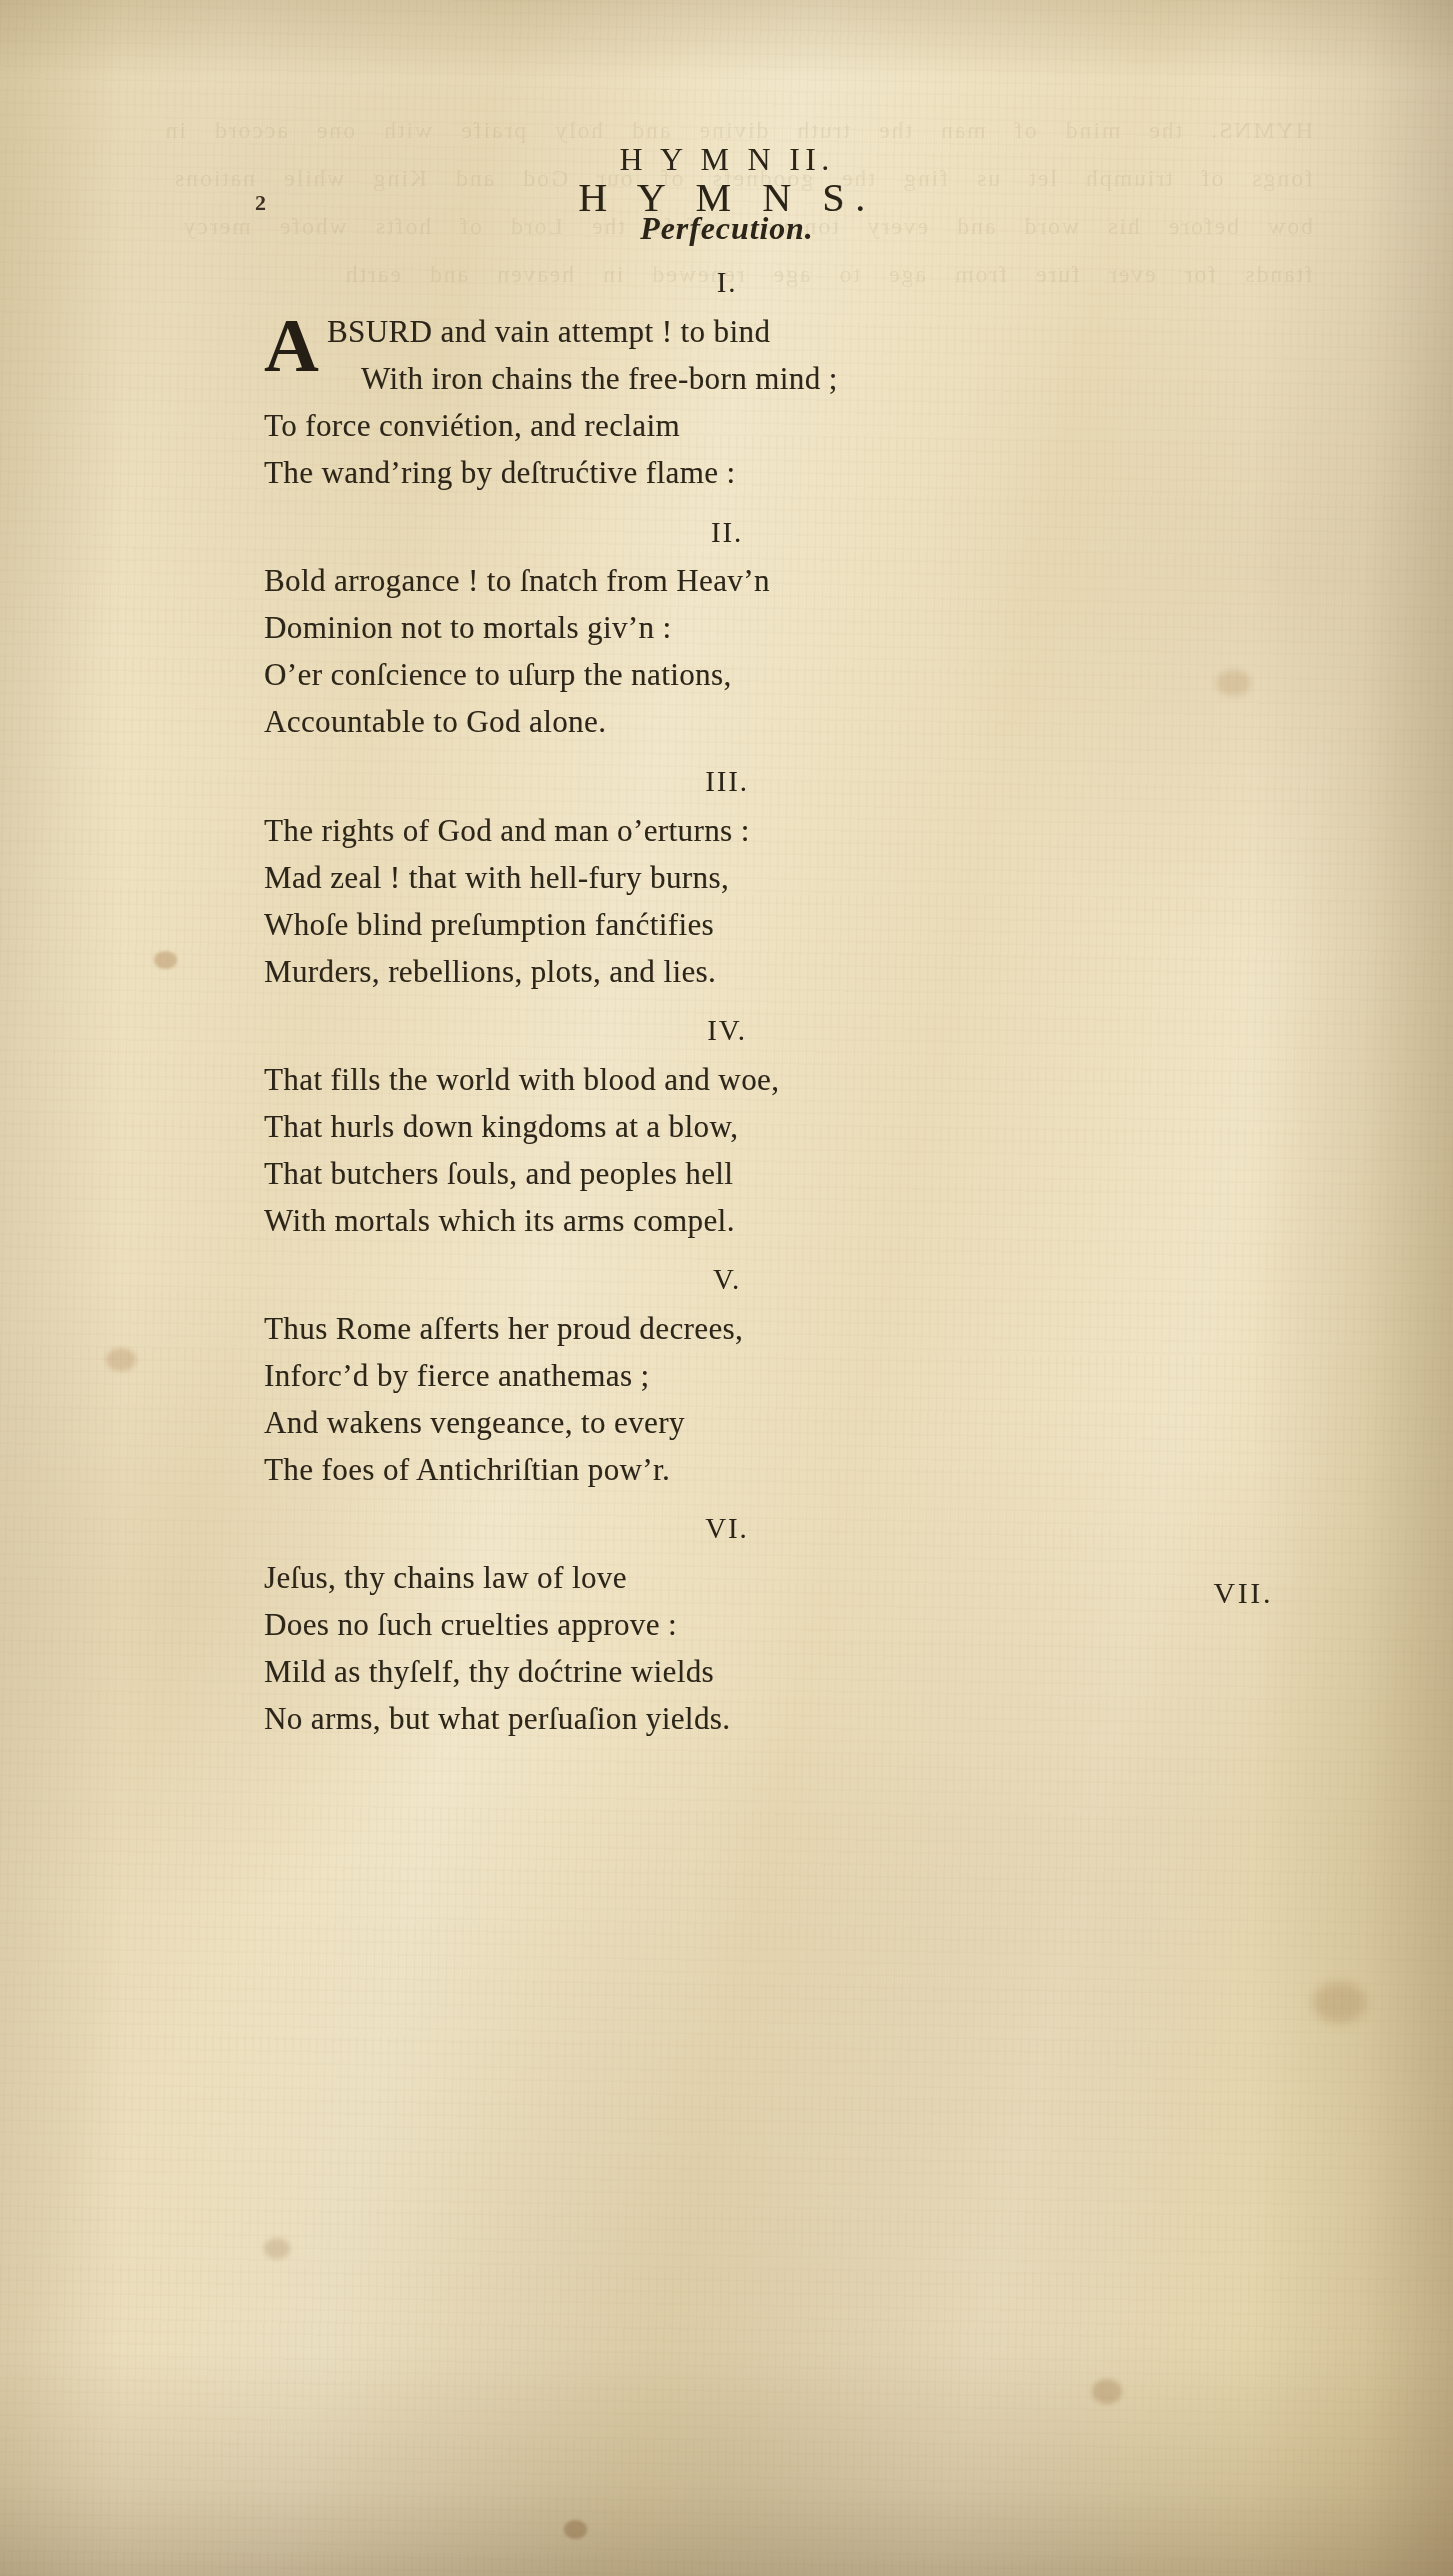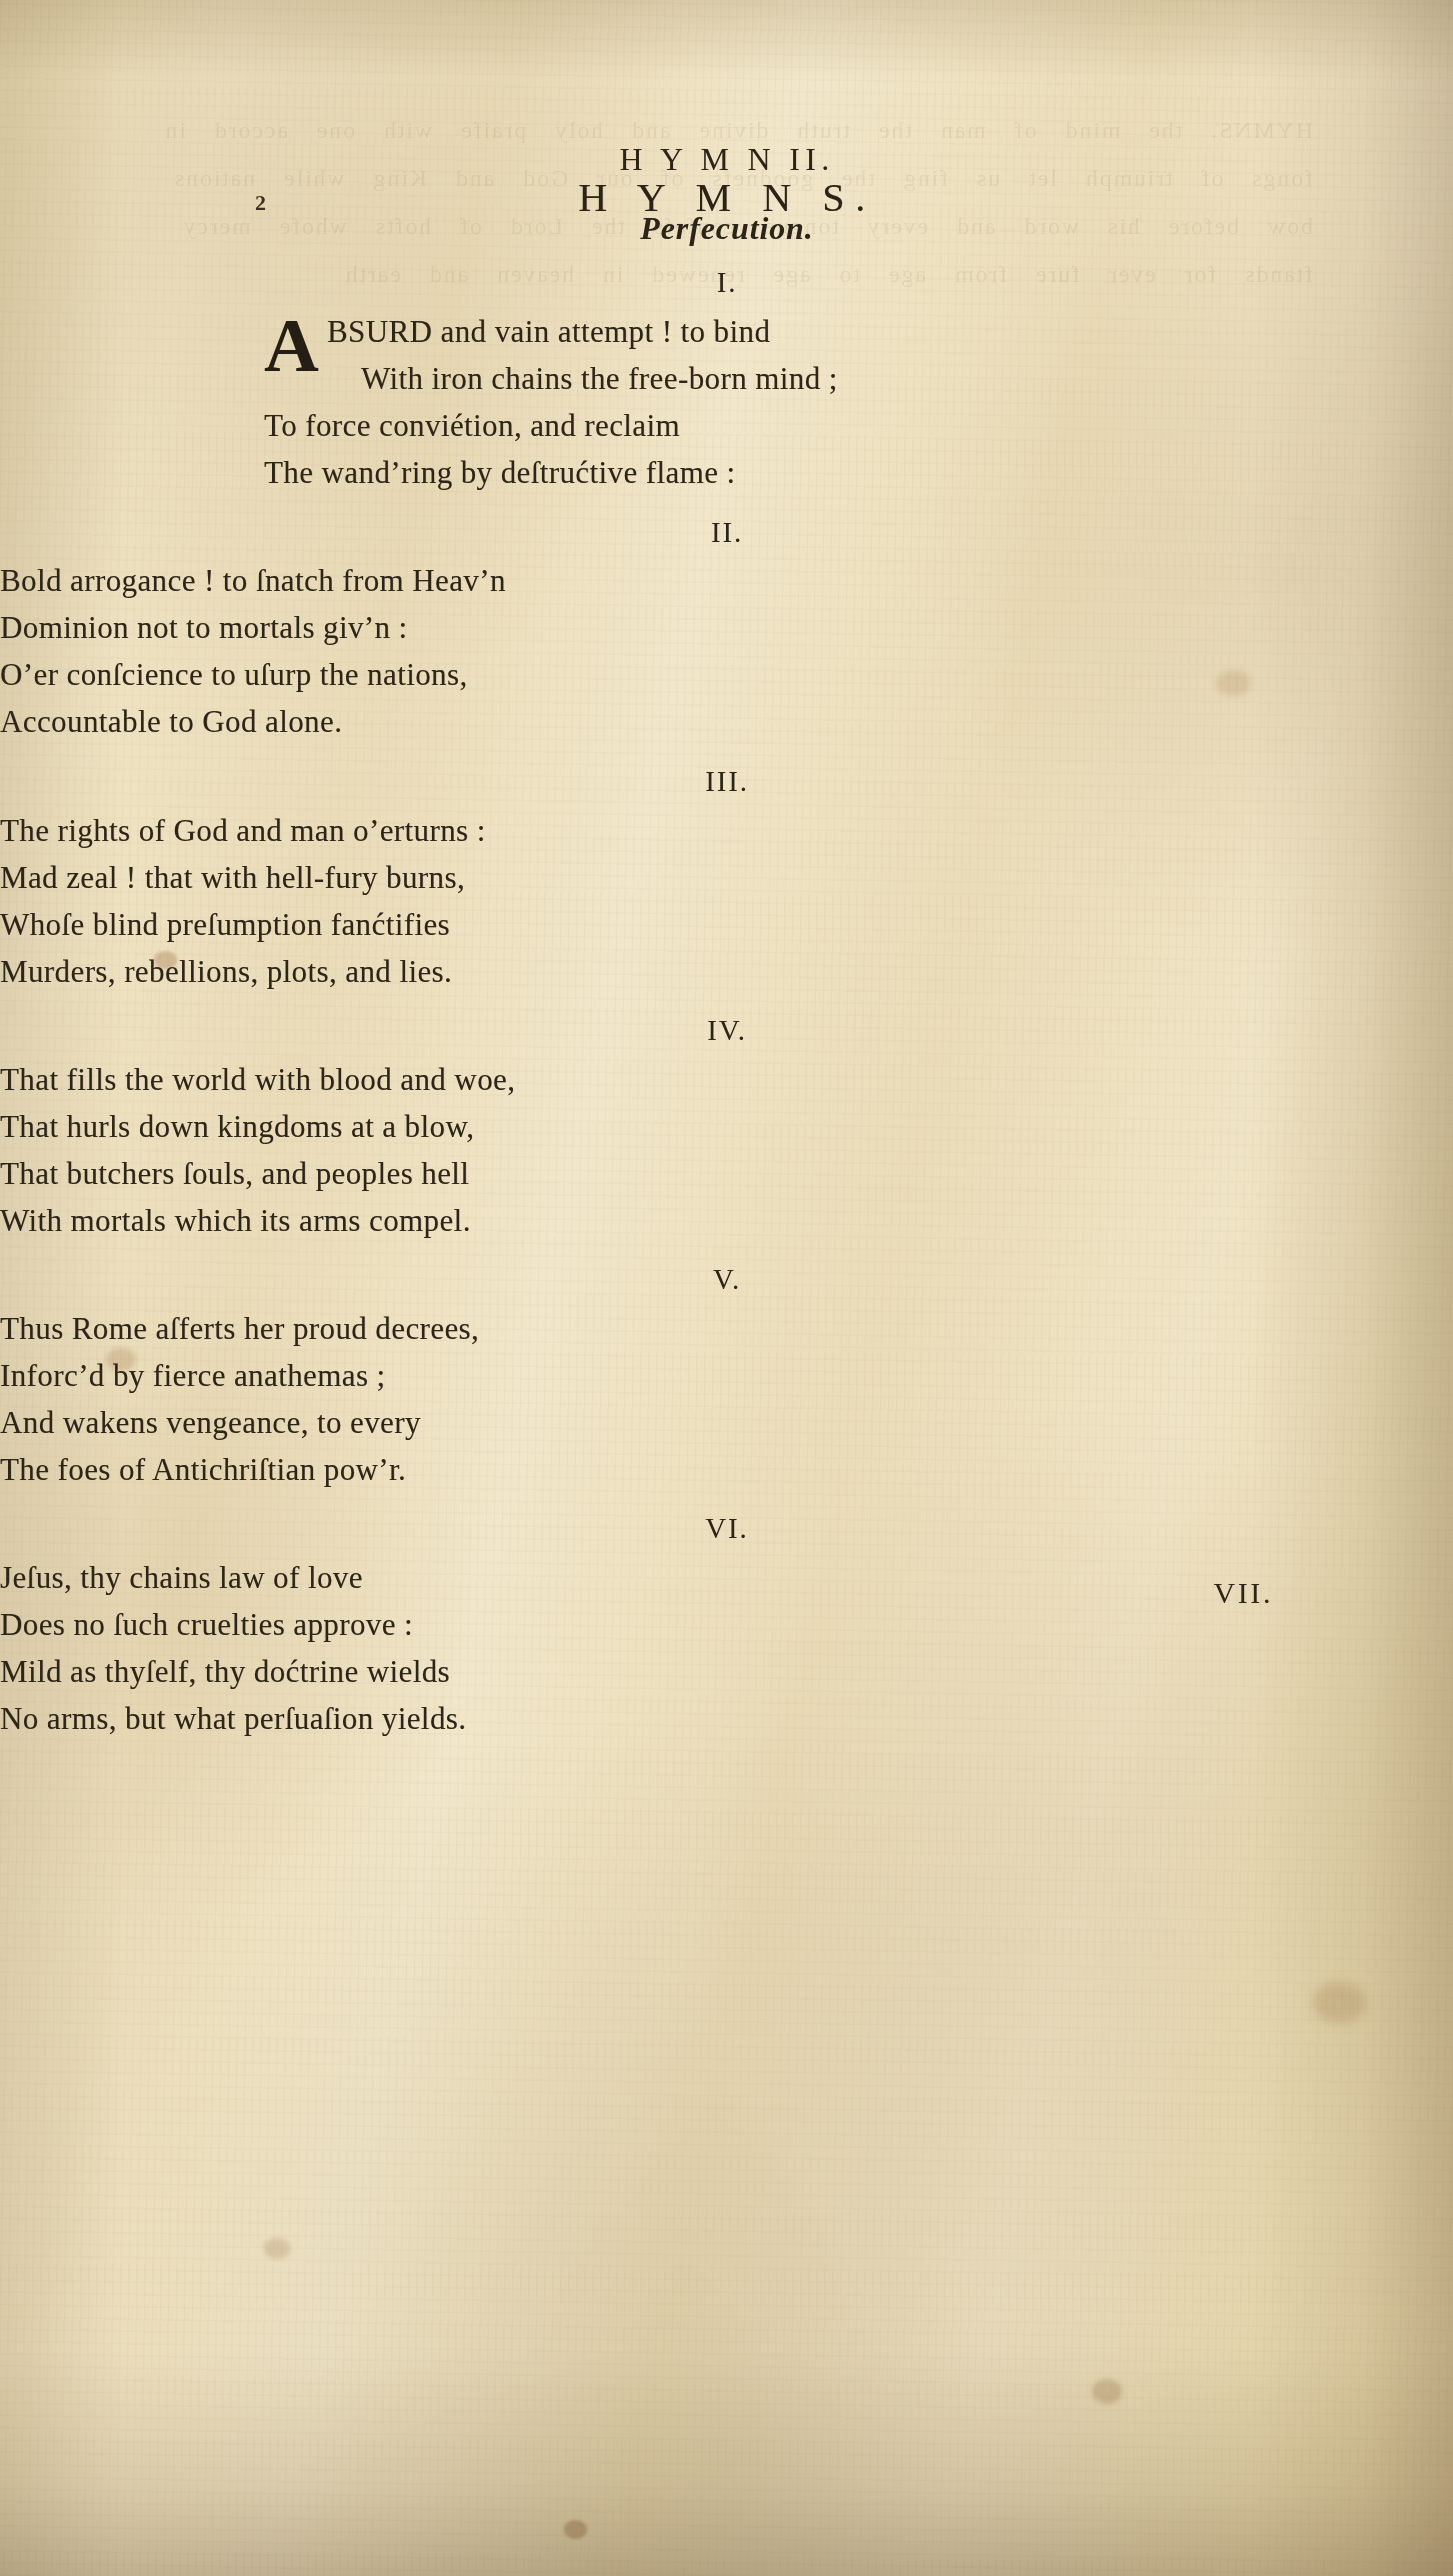--- a/index.html
+++ b/index.html
@@ -138,20 +138,21 @@
   .stanza-number {
     text-align: center;
     font-size: 29px;
     color: #2b2418;
     letter-spacing: 1.8px;
     margin: 19.4px 0 8.8px 0;
   }
 
   .stanza {
     margin: 0 0 1.8px 0;
+    padding-left: 264px;
   }
   .line {
     font-size: 31px;
     line-height: 47px;
     color: #2c2519;
     letter-spacing: 0.4px;
     white-space: pre-wrap;
     text-shadow: 0.4px 0.3px 0 rgba(70,55,30,0.30);
   }
 

